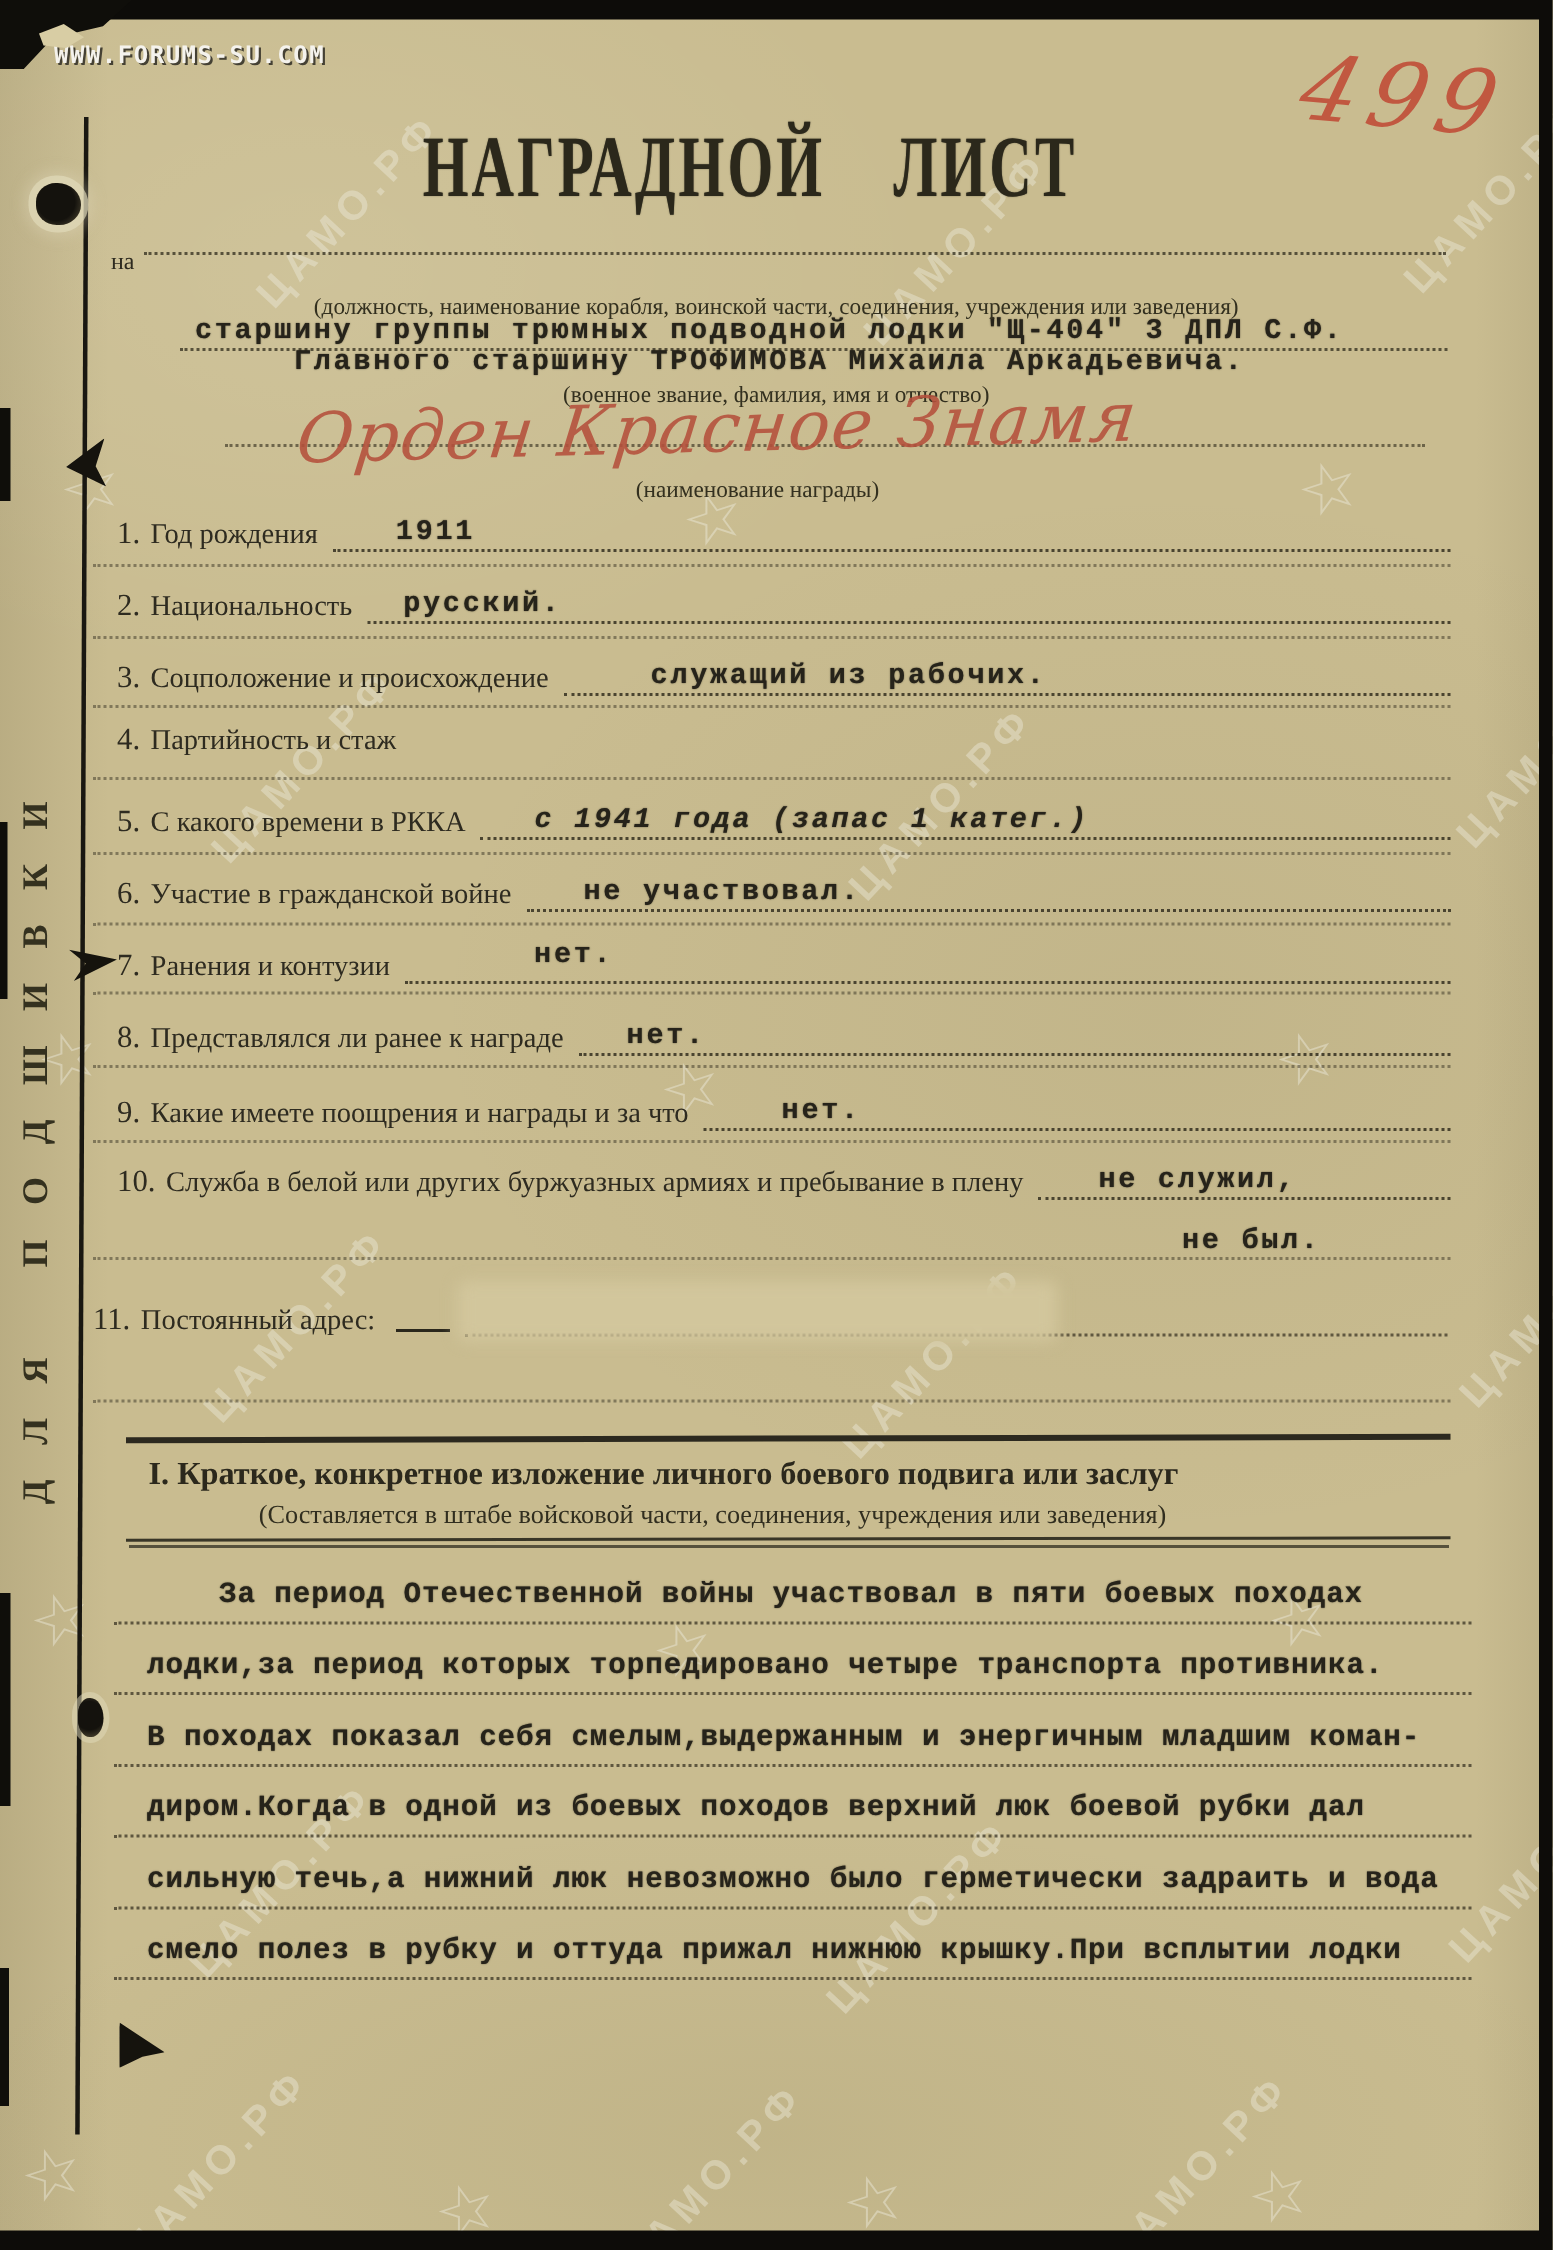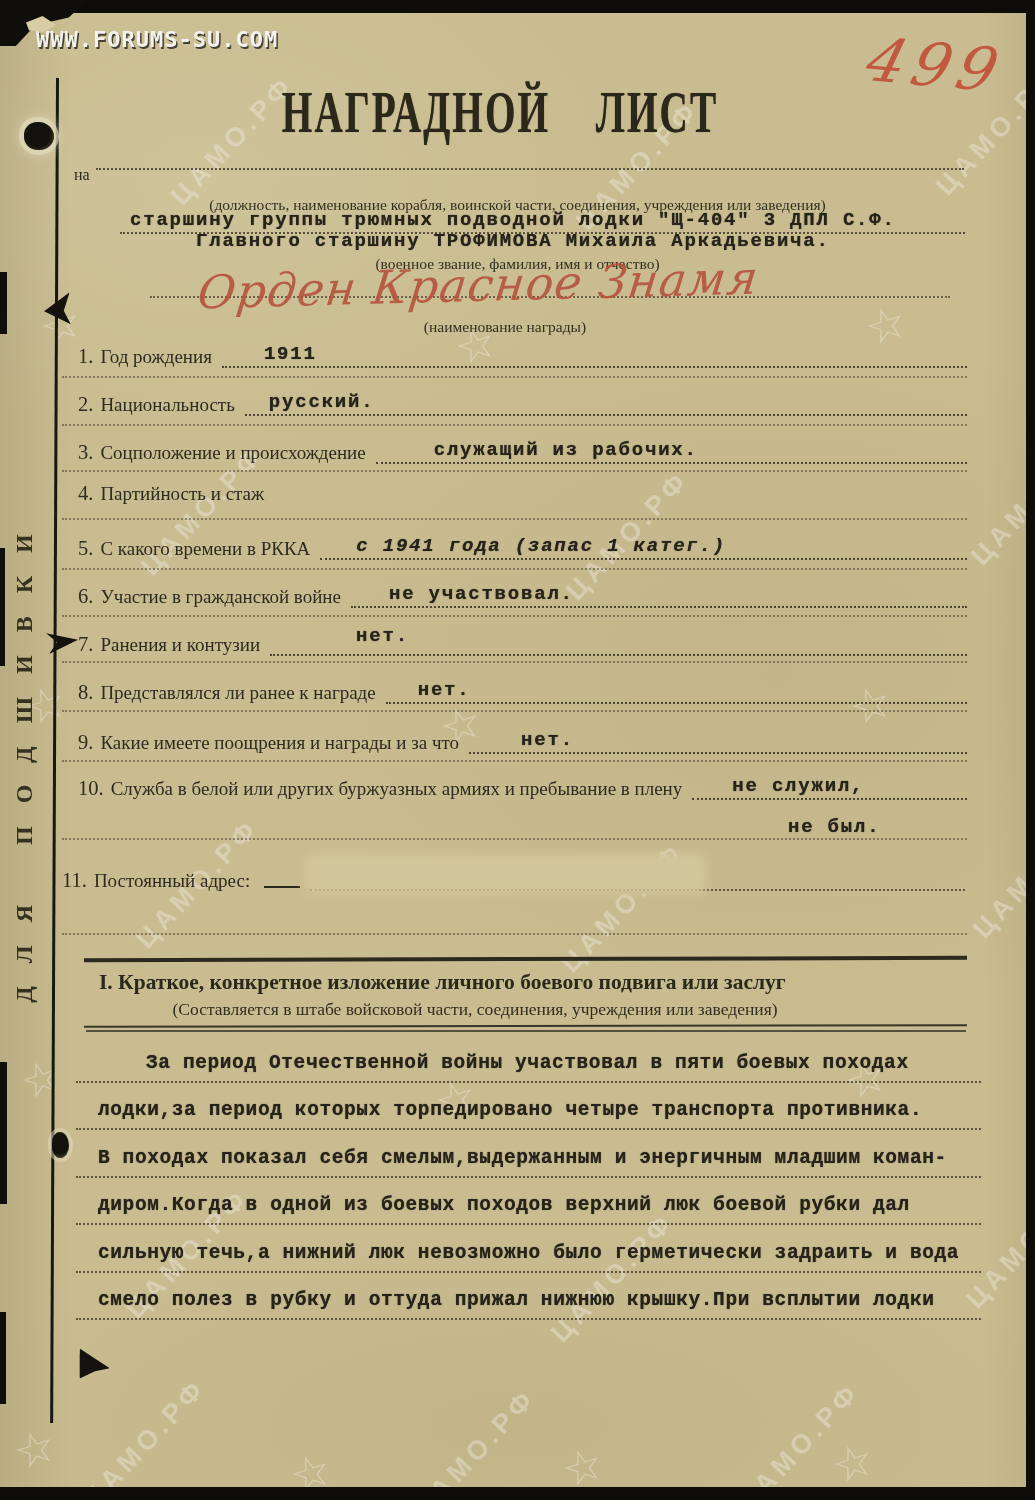--- a/index.html
+++ b/index.html
@@ -54,21 +54,21 @@
   .wm7{left:115px;top:868px;} .wm8{left:540px;top:892px;} .wm9{left:952px;top:858px;}
   .wm10{left:105px;top:1238px;} .wm11{left:530px;top:1262px;} .wm12{left:945px;top:1228px;}
   .wm13{left:62px;top:1428px;} .wm14{left:392px;top:1438px;} .wm15{left:716px;top:1432px;}
   .ws1{left:40px;top:298px;} .ws2{left:455px;top:318px;} .ws3{left:865px;top:298px;}
   .ws4{left:25px;top:678px;} .ws5{left:440px;top:698px;} .ws6{left:850px;top:678px;}
   .ws7{left:20px;top:1052px;} .ws8{left:435px;top:1072px;} .ws9{left:845px;top:1052px;}
   .ws10{left:14px;top:1422px;} .ws11{left:290px;top:1446px;} .ws12{left:562px;top:1440px;} .ws13{left:832px;top:1436px;}
 
   
   .site-wm { position:absolute; left:36px; top:27px; font-family:"DejaVu Sans Mono","Liberation Mono",monospace;
-    font-weight:bold; font-size:22px; letter-spacing:1px; color:#f4f2ec; text-shadow:1.5px 1.5px 0 #454134; }
+    font-weight:bold; font-size:16px; letter-spacing:1px; color:#f4f2ec; text-shadow:1.5px 1.5px 0 #454134; }
   .pageno { position:absolute; left:868px; top:30px; font-family:"DejaVu Serif",serif; font-style:italic;
     font-size:60px; color:#c1503a; transform:rotate(5deg) skewX(-10deg); letter-spacing:7px; opacity:.92; }
 
   
   .title { position:absolute; left:0; top:80px; width:1000px; text-align:center; font-weight:bold;
     font-size:56px; color:#2b281b; letter-spacing:3px; word-spacing:48px;
     transform:scaleX(.70) scaleY(1.04); text-shadow:0 0 1px rgba(43,40,27,.7); }
   .dotted { border-bottom:2px dotted rgba(58,52,36,.8); position:absolute; }
   .hdr-na { position:absolute; left:74px; top:166px; font-size:16px; }
   .hdr-pos { position:absolute; left:130px; top:163px;margin-top:46px; }

